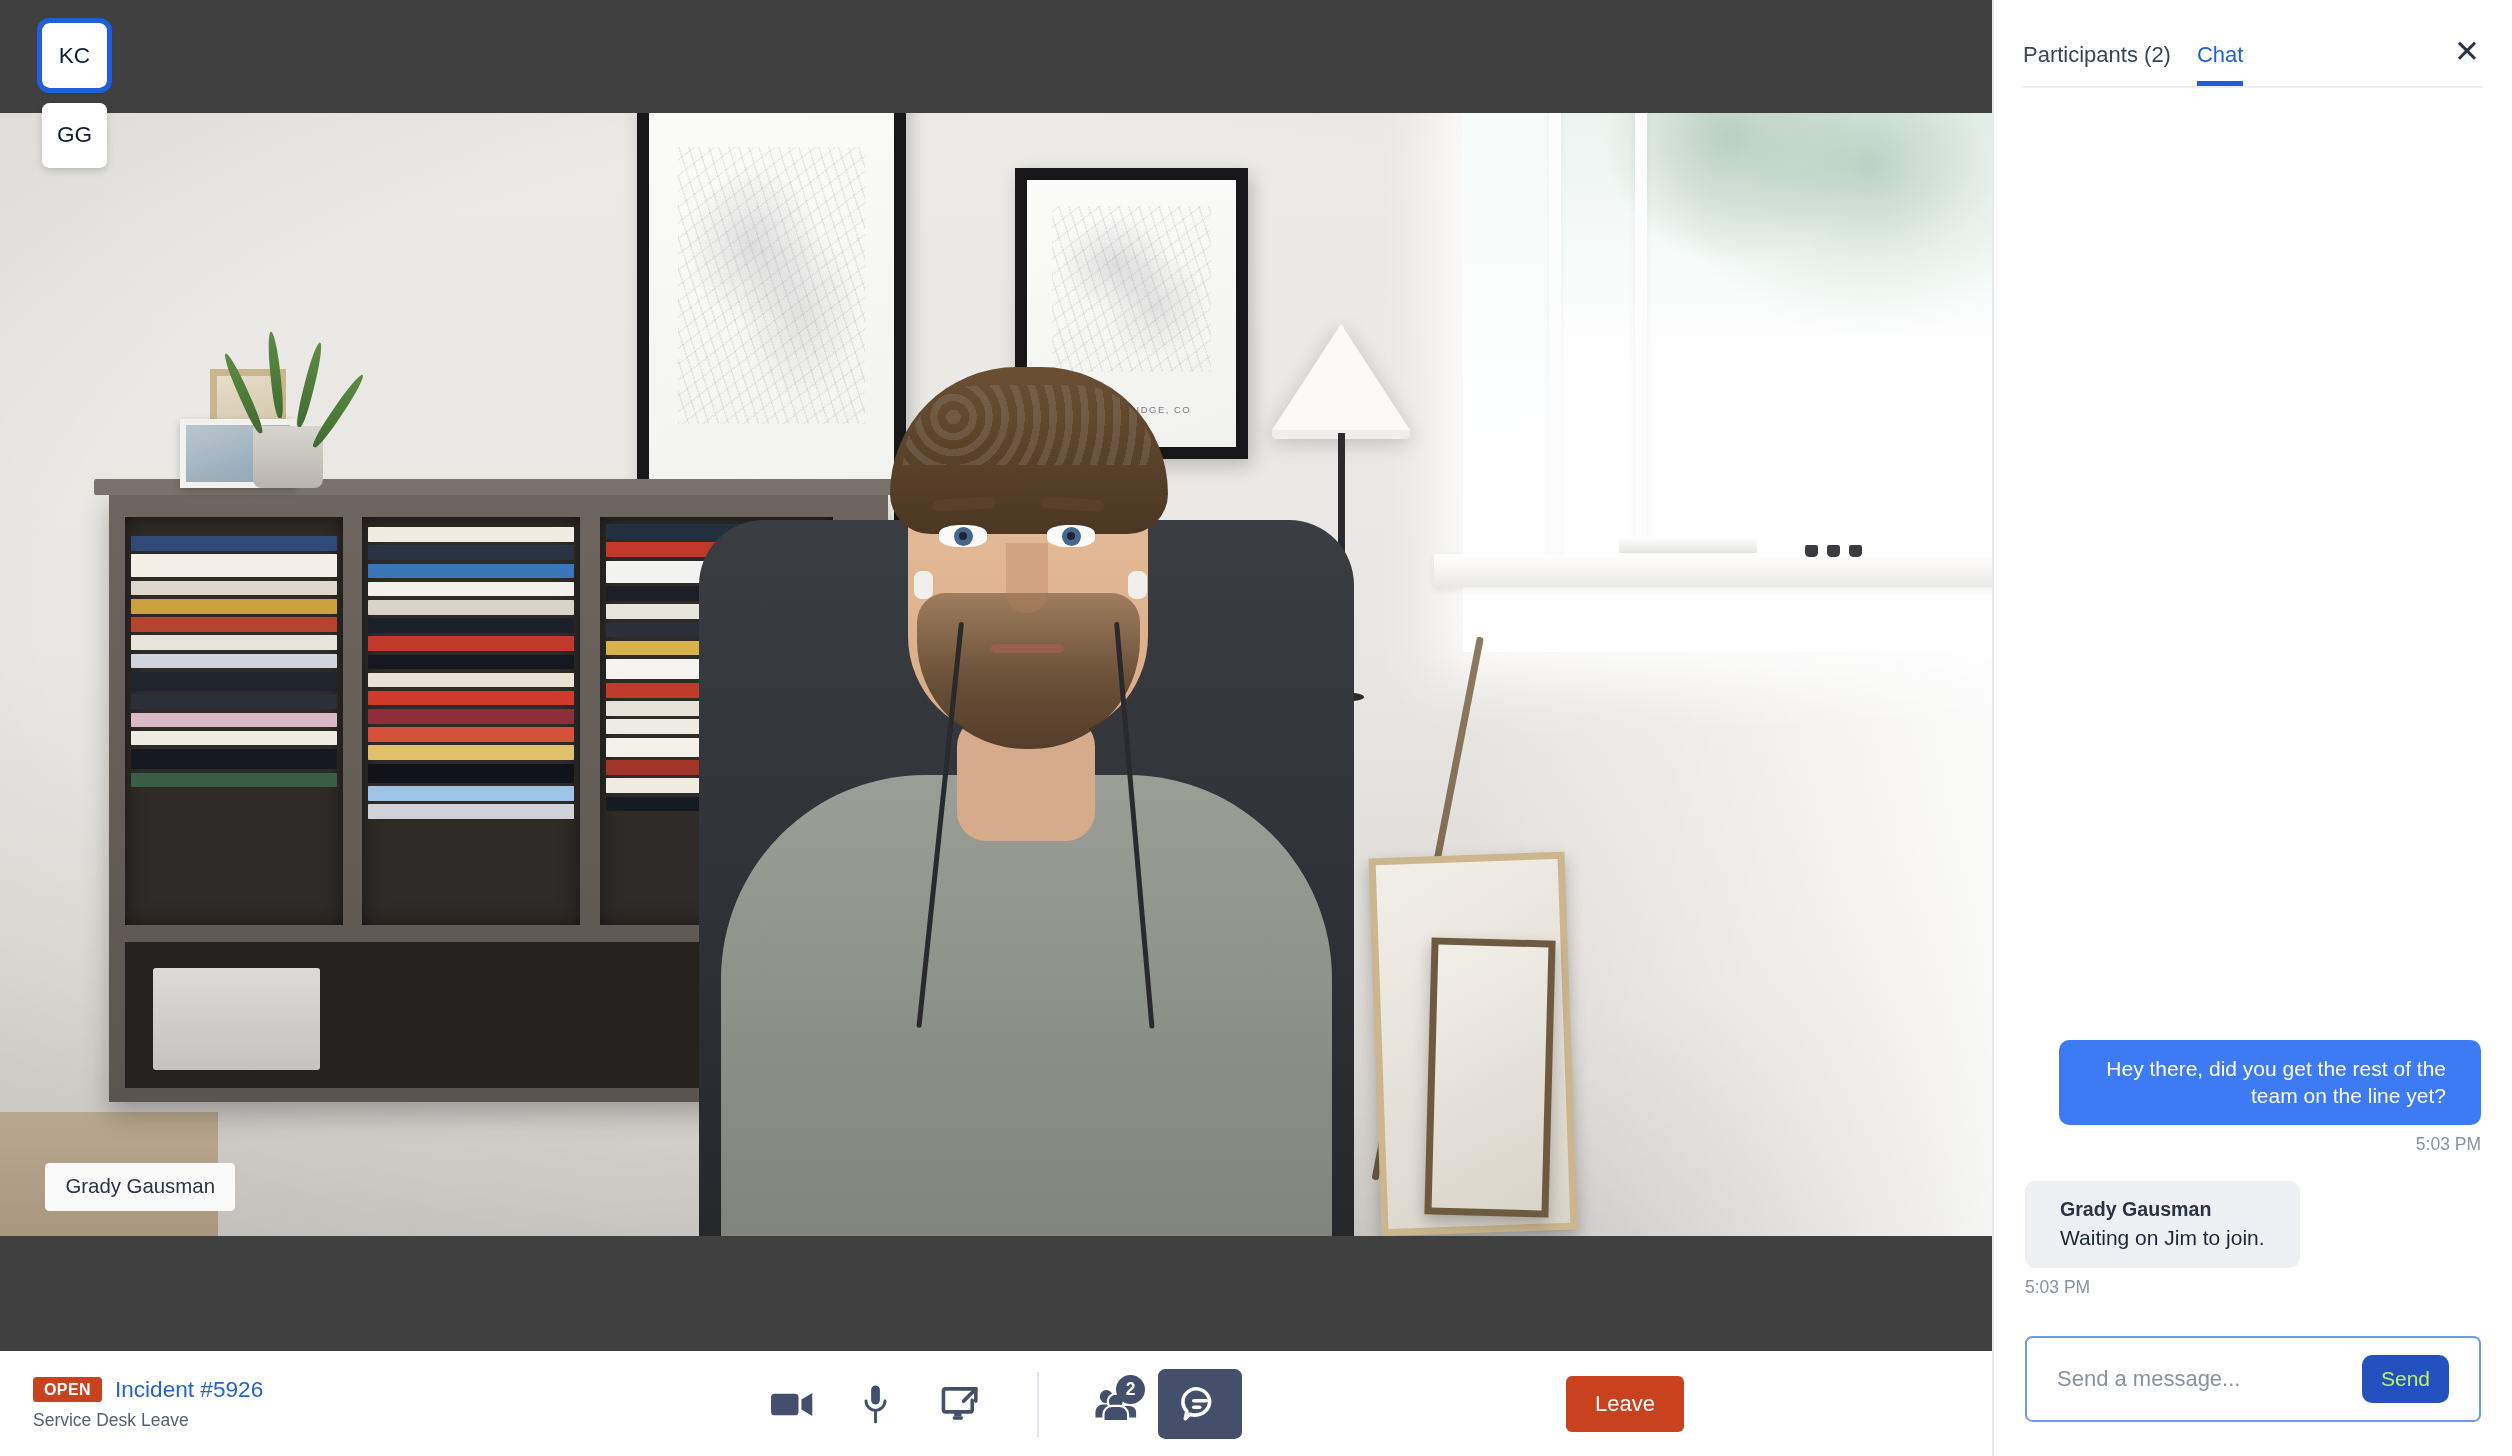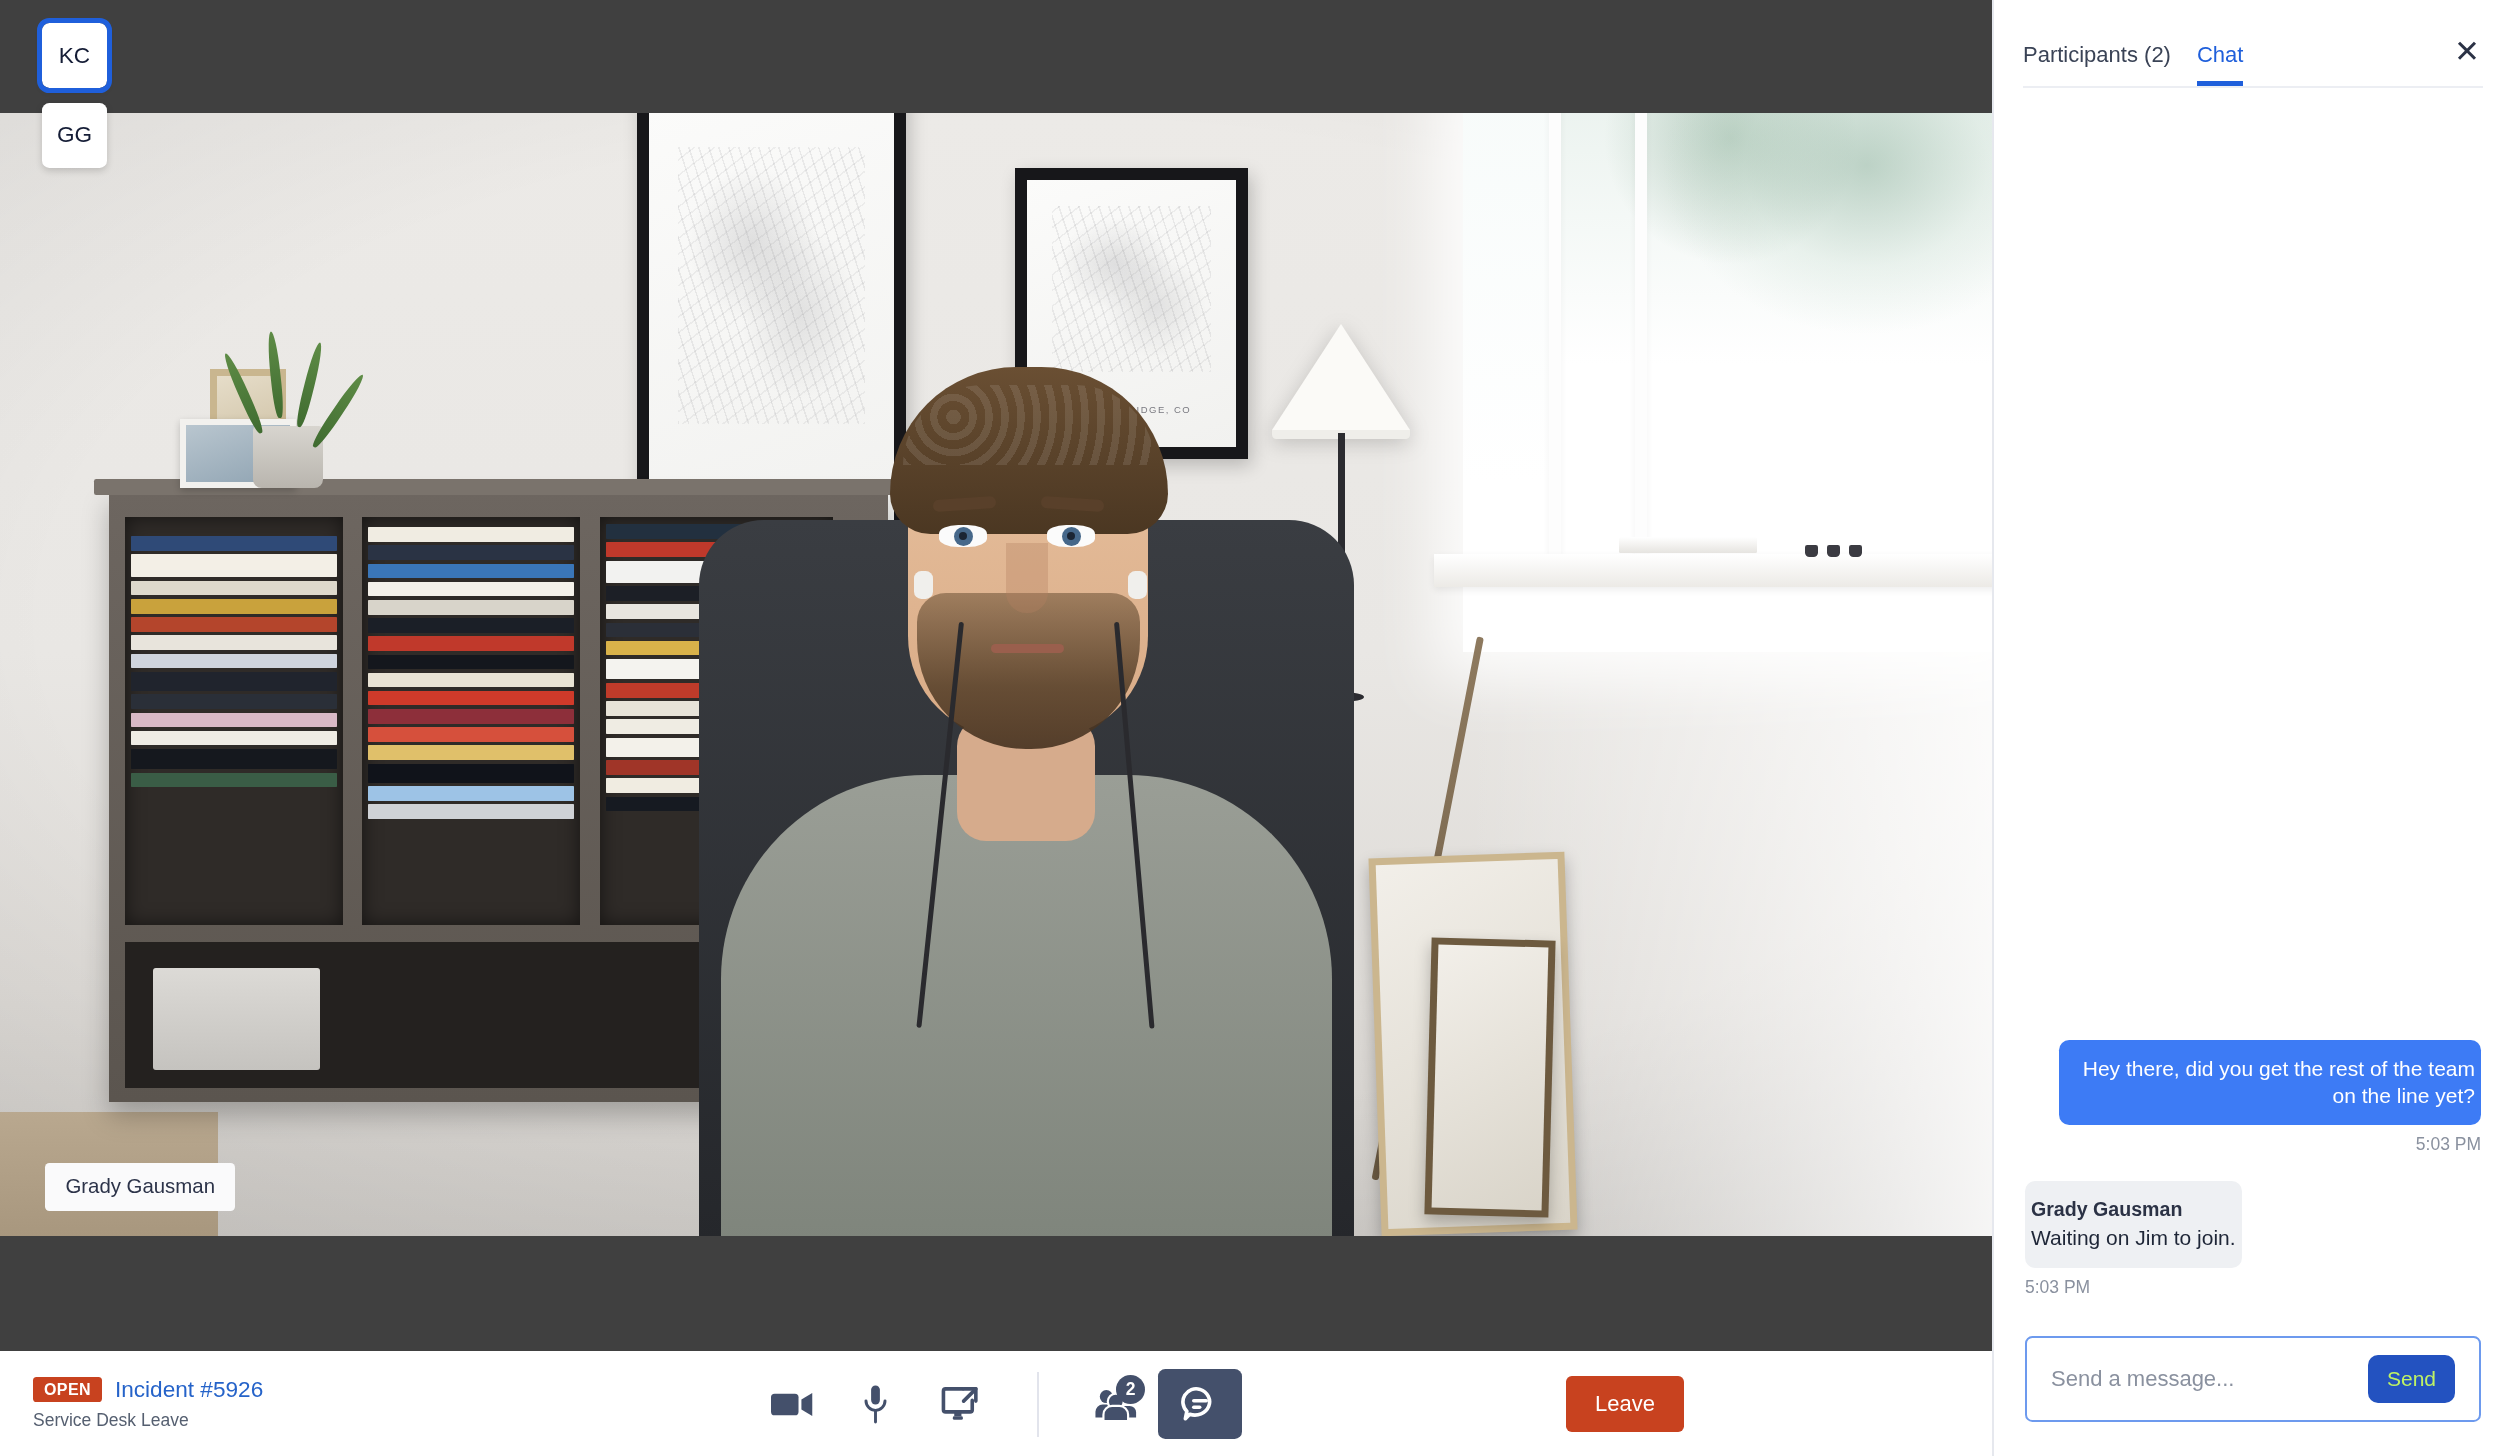--- a/index.html
+++ b/index.html
@@ -465,21 +465,21 @@
     flex-direction: column;
     justify-content: flex-end;
     padding: 0 31px 19px 31px;
     gap: 7.3px;
     overflow: hidden;
   }
   .msg { display: flex; flex-direction: column; max-width: 100%; }
   .msg.out { align-items: flex-end; }
   .msg.in  { align-items: flex-start; }
   .bubble {
-    padding: 16px 6px;
+    padding: 16px 35px;
     border-radius: 10.2px;
     font-size: 21px;
     line-height: 1.28;
     max-width: 422px;
   }
   .msg.out .bubble {
     background: #3d7bf5;
     color: #ffffff;
     text-align: right;
   }
@@ -505,21 +505,21 @@
 
   .composer-wrap { padding: 0 31px 35px 31px; }
   .composer {
     position: relative;
     border: 2.9px solid #6d9aee;
     border-radius: 7.3px;
     height: 86px;
     background: #ffffff;
     display: flex;
     align-items: center;
-    padding: 0 24px;
+    padding: 0 30px;
   }
   .composer input {
     flex: 1;
     border: none;
     outline: none;
     font-size: 22px;
     color: #2b3245;
     font-family: "Liberation Sans", sans-serif;
     background: transparent;
   }

